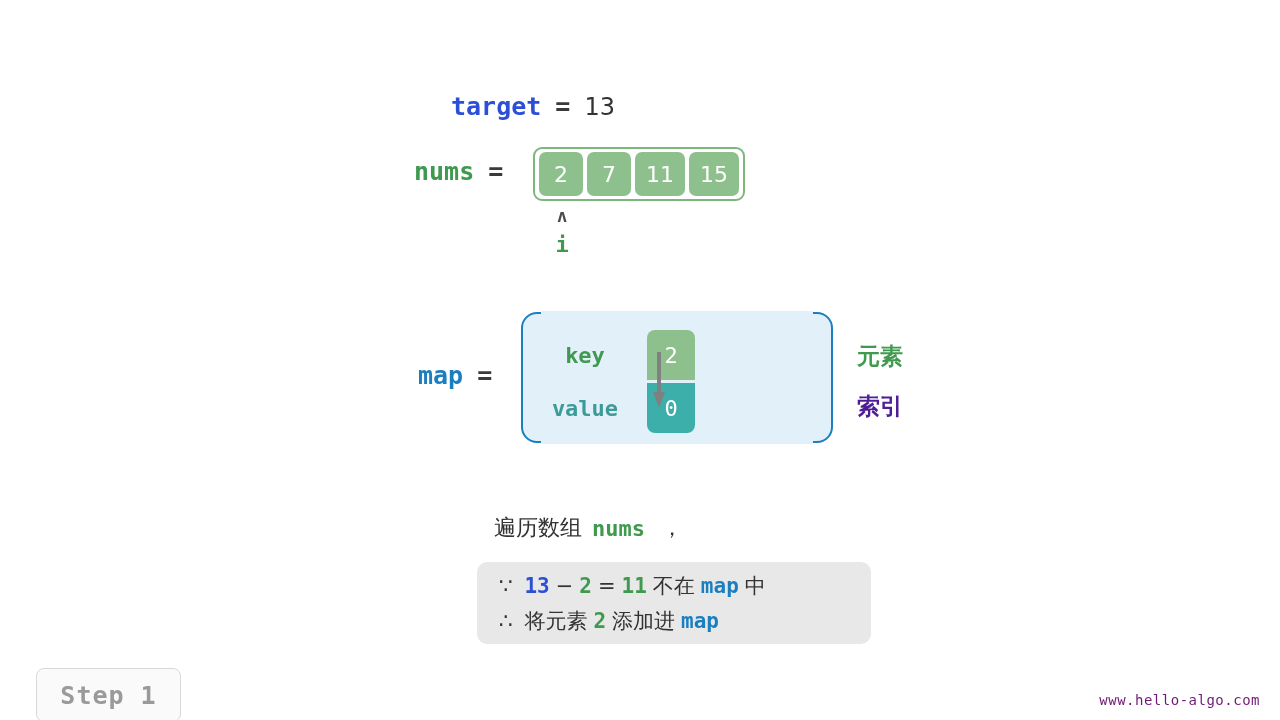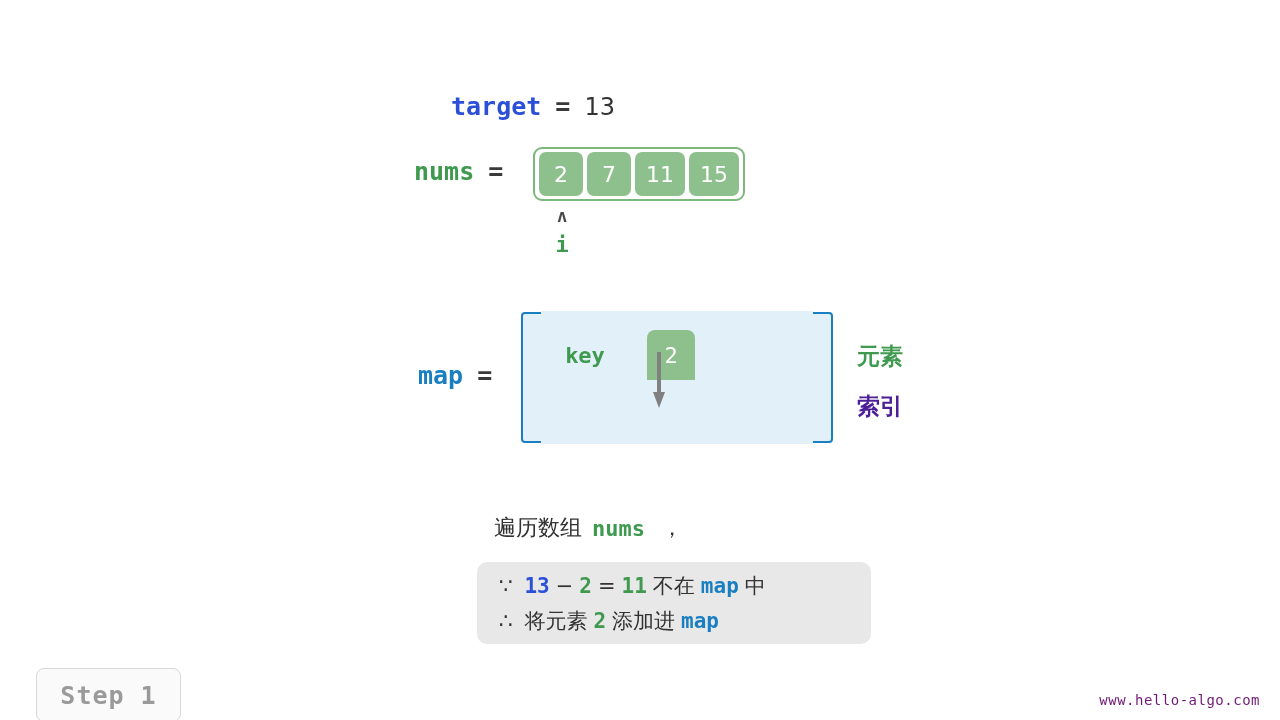--- a/index.html
+++ b/index.html
@@ -83,21 +83,21 @@
     font-size: 25px; font-weight: bold; white-space: nowrap;
   }
   #map-label .var { color: #1a7fc1; }
   #map-label .eq  { color: #3a3a3a; }
 
   #map-box {
     position: absolute; left: 521px; top: 312px;
     width: 312px; height: 131px;
     background: #e2f0fa;
     border: 2px solid #1a7fc1;
-    border-radius: 4px;
+    border-radius: 16px;
   }
   #map-box::before, #map-box::after {
     content: ""; position: absolute;
     left: 18px; right: 18px; height: 4px;
     background: #e2f0fa;
   }
   #map-box::before { top: -3px; }
   #map-box::after  { bottom: -3px; }
 
   .kv-row {
@@ -231,20 +231,24 @@
 
   <div id="map-label">
     <span class="var">map</span>
     <span class="eq">=</span>
   </div>
 
   <div id="map-box">
     <div class="kv-row" id="row-key">
       <div class="kv-label" id="key-label">key</div>
       <div class="kv-cell" id="key-cell">2</div>
+    </div>
+    <div class="kv-row" id="row-value">
+      <div class="kv-label" id="value-label">value</div>
+      <div class="kv-cell" id="value-cell">0</div>
     </div>
   </div>
 
   <svg id="map-arrow" viewBox="0 0 12 60">
     <line x1="6" y1="0" x2="6" y2="44" stroke="#808080" stroke-width="4"></line>
     <polygon points="6,56 0,40 12,40" fill="#808080"></polygon>
   </svg>
 
   <div id="legend-elem">元素</div>
   <div id="legend-index">索引</div>

